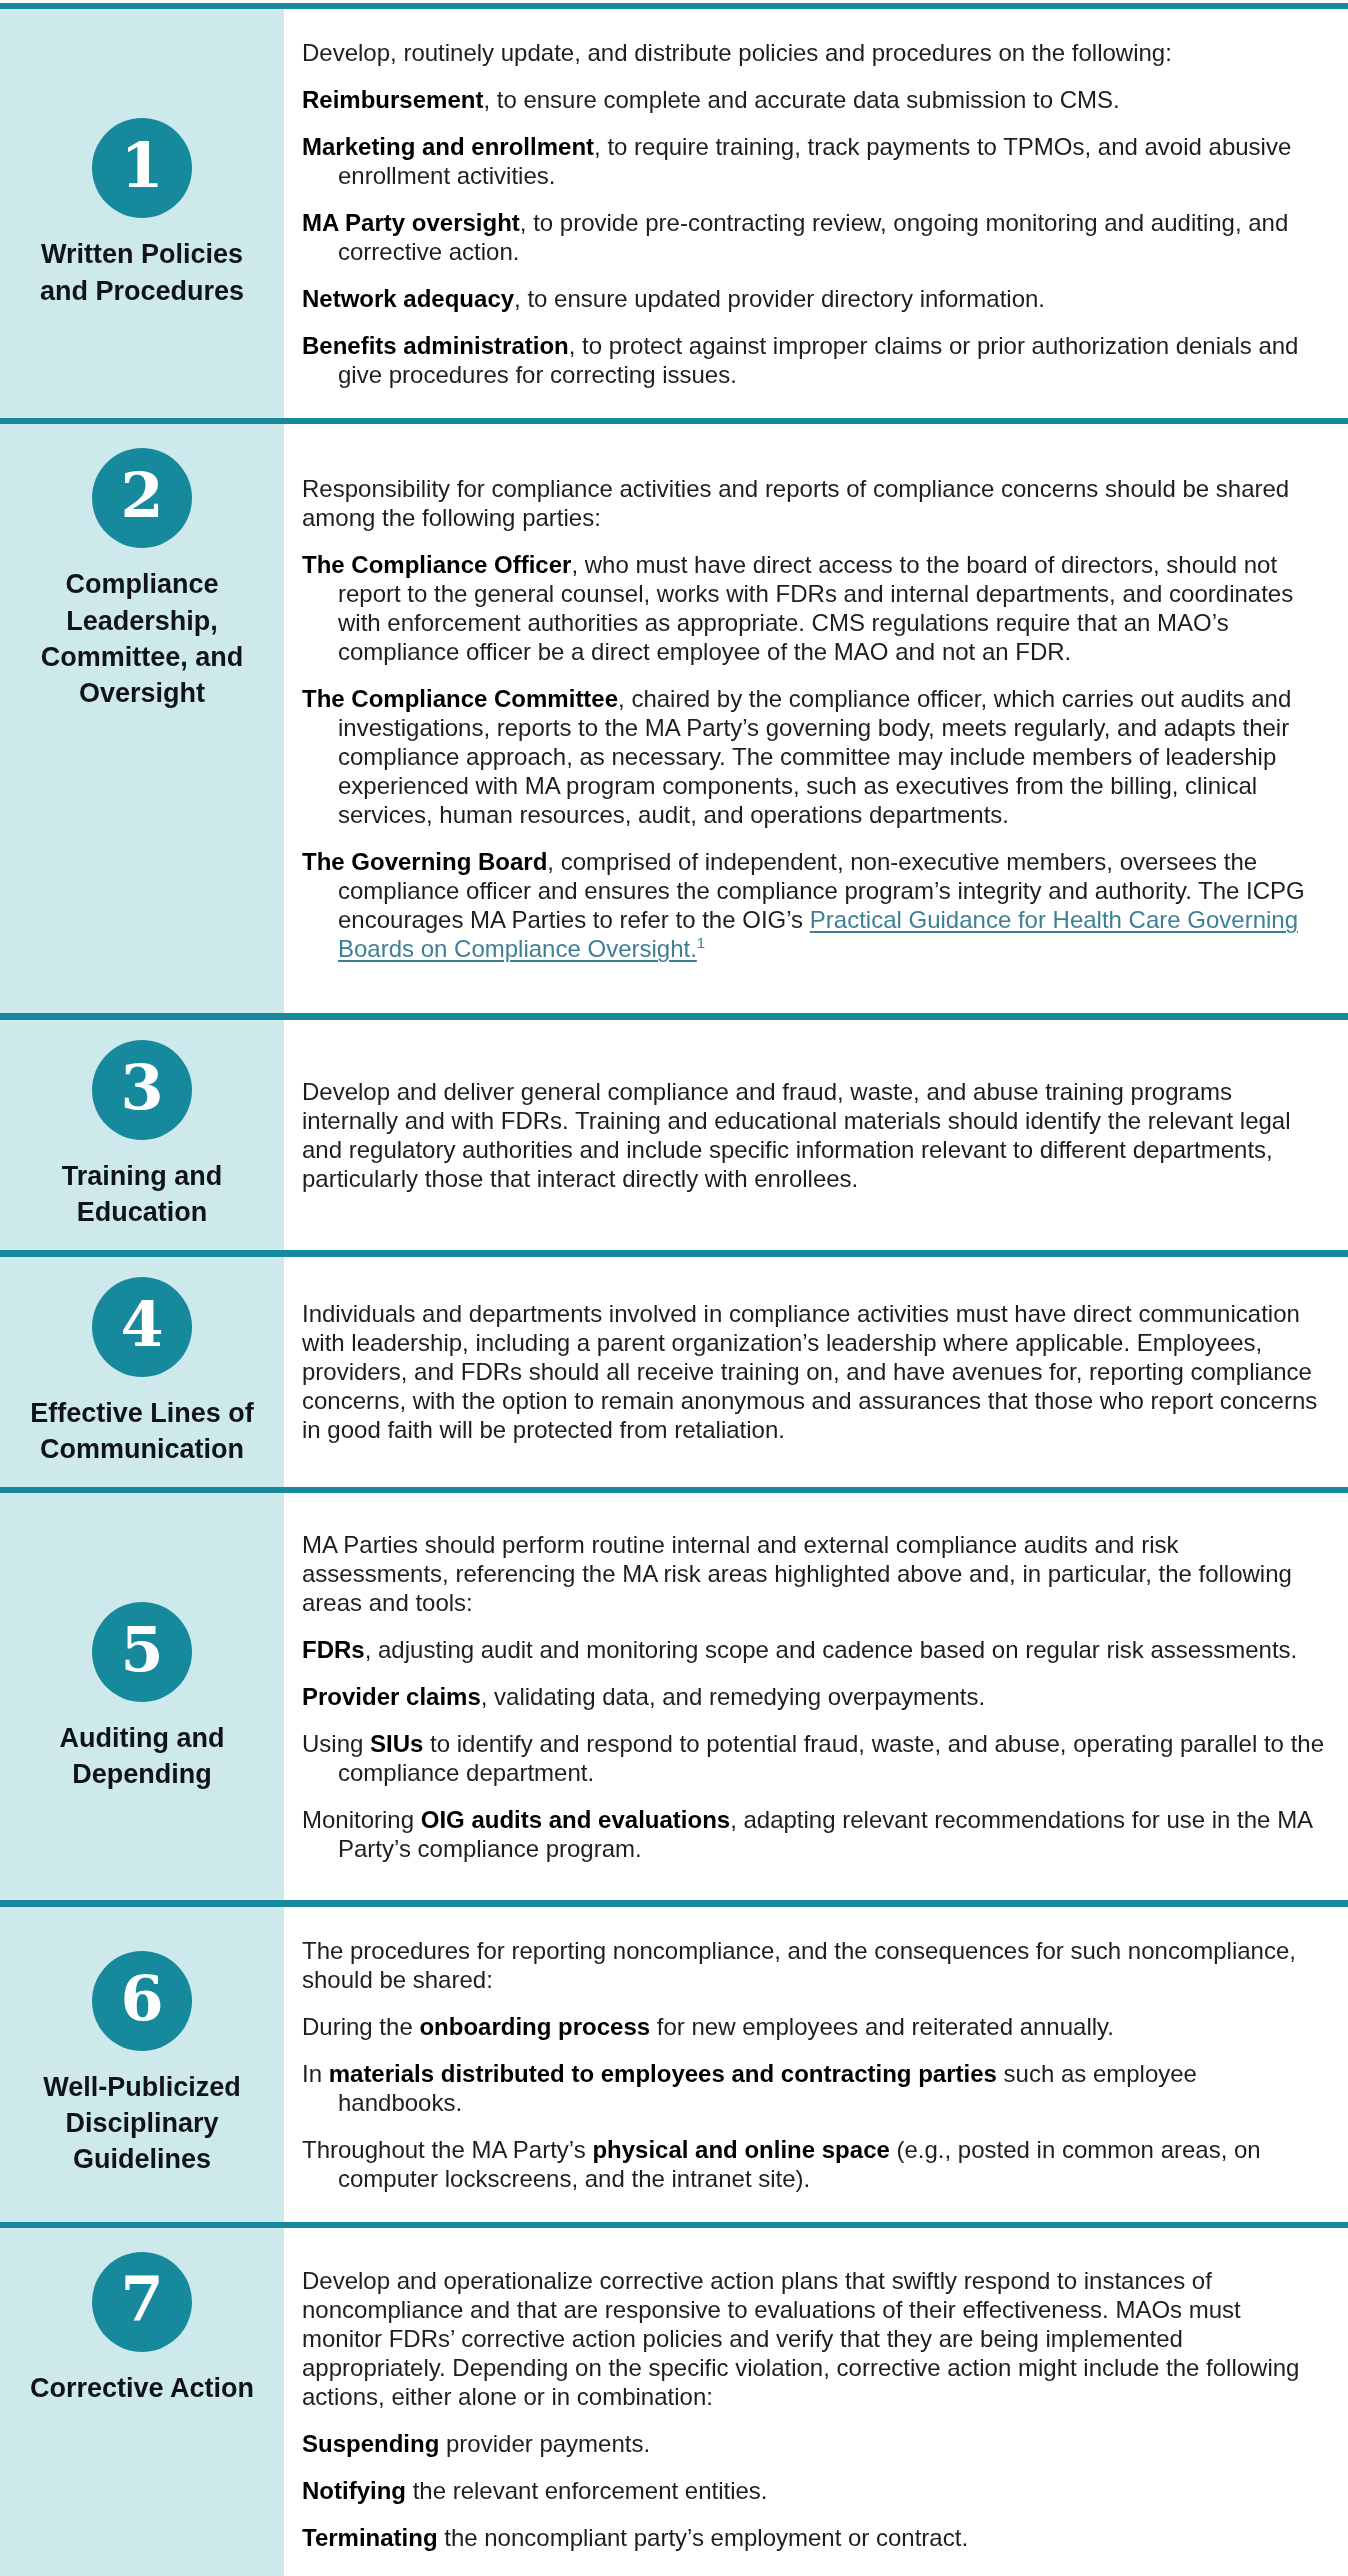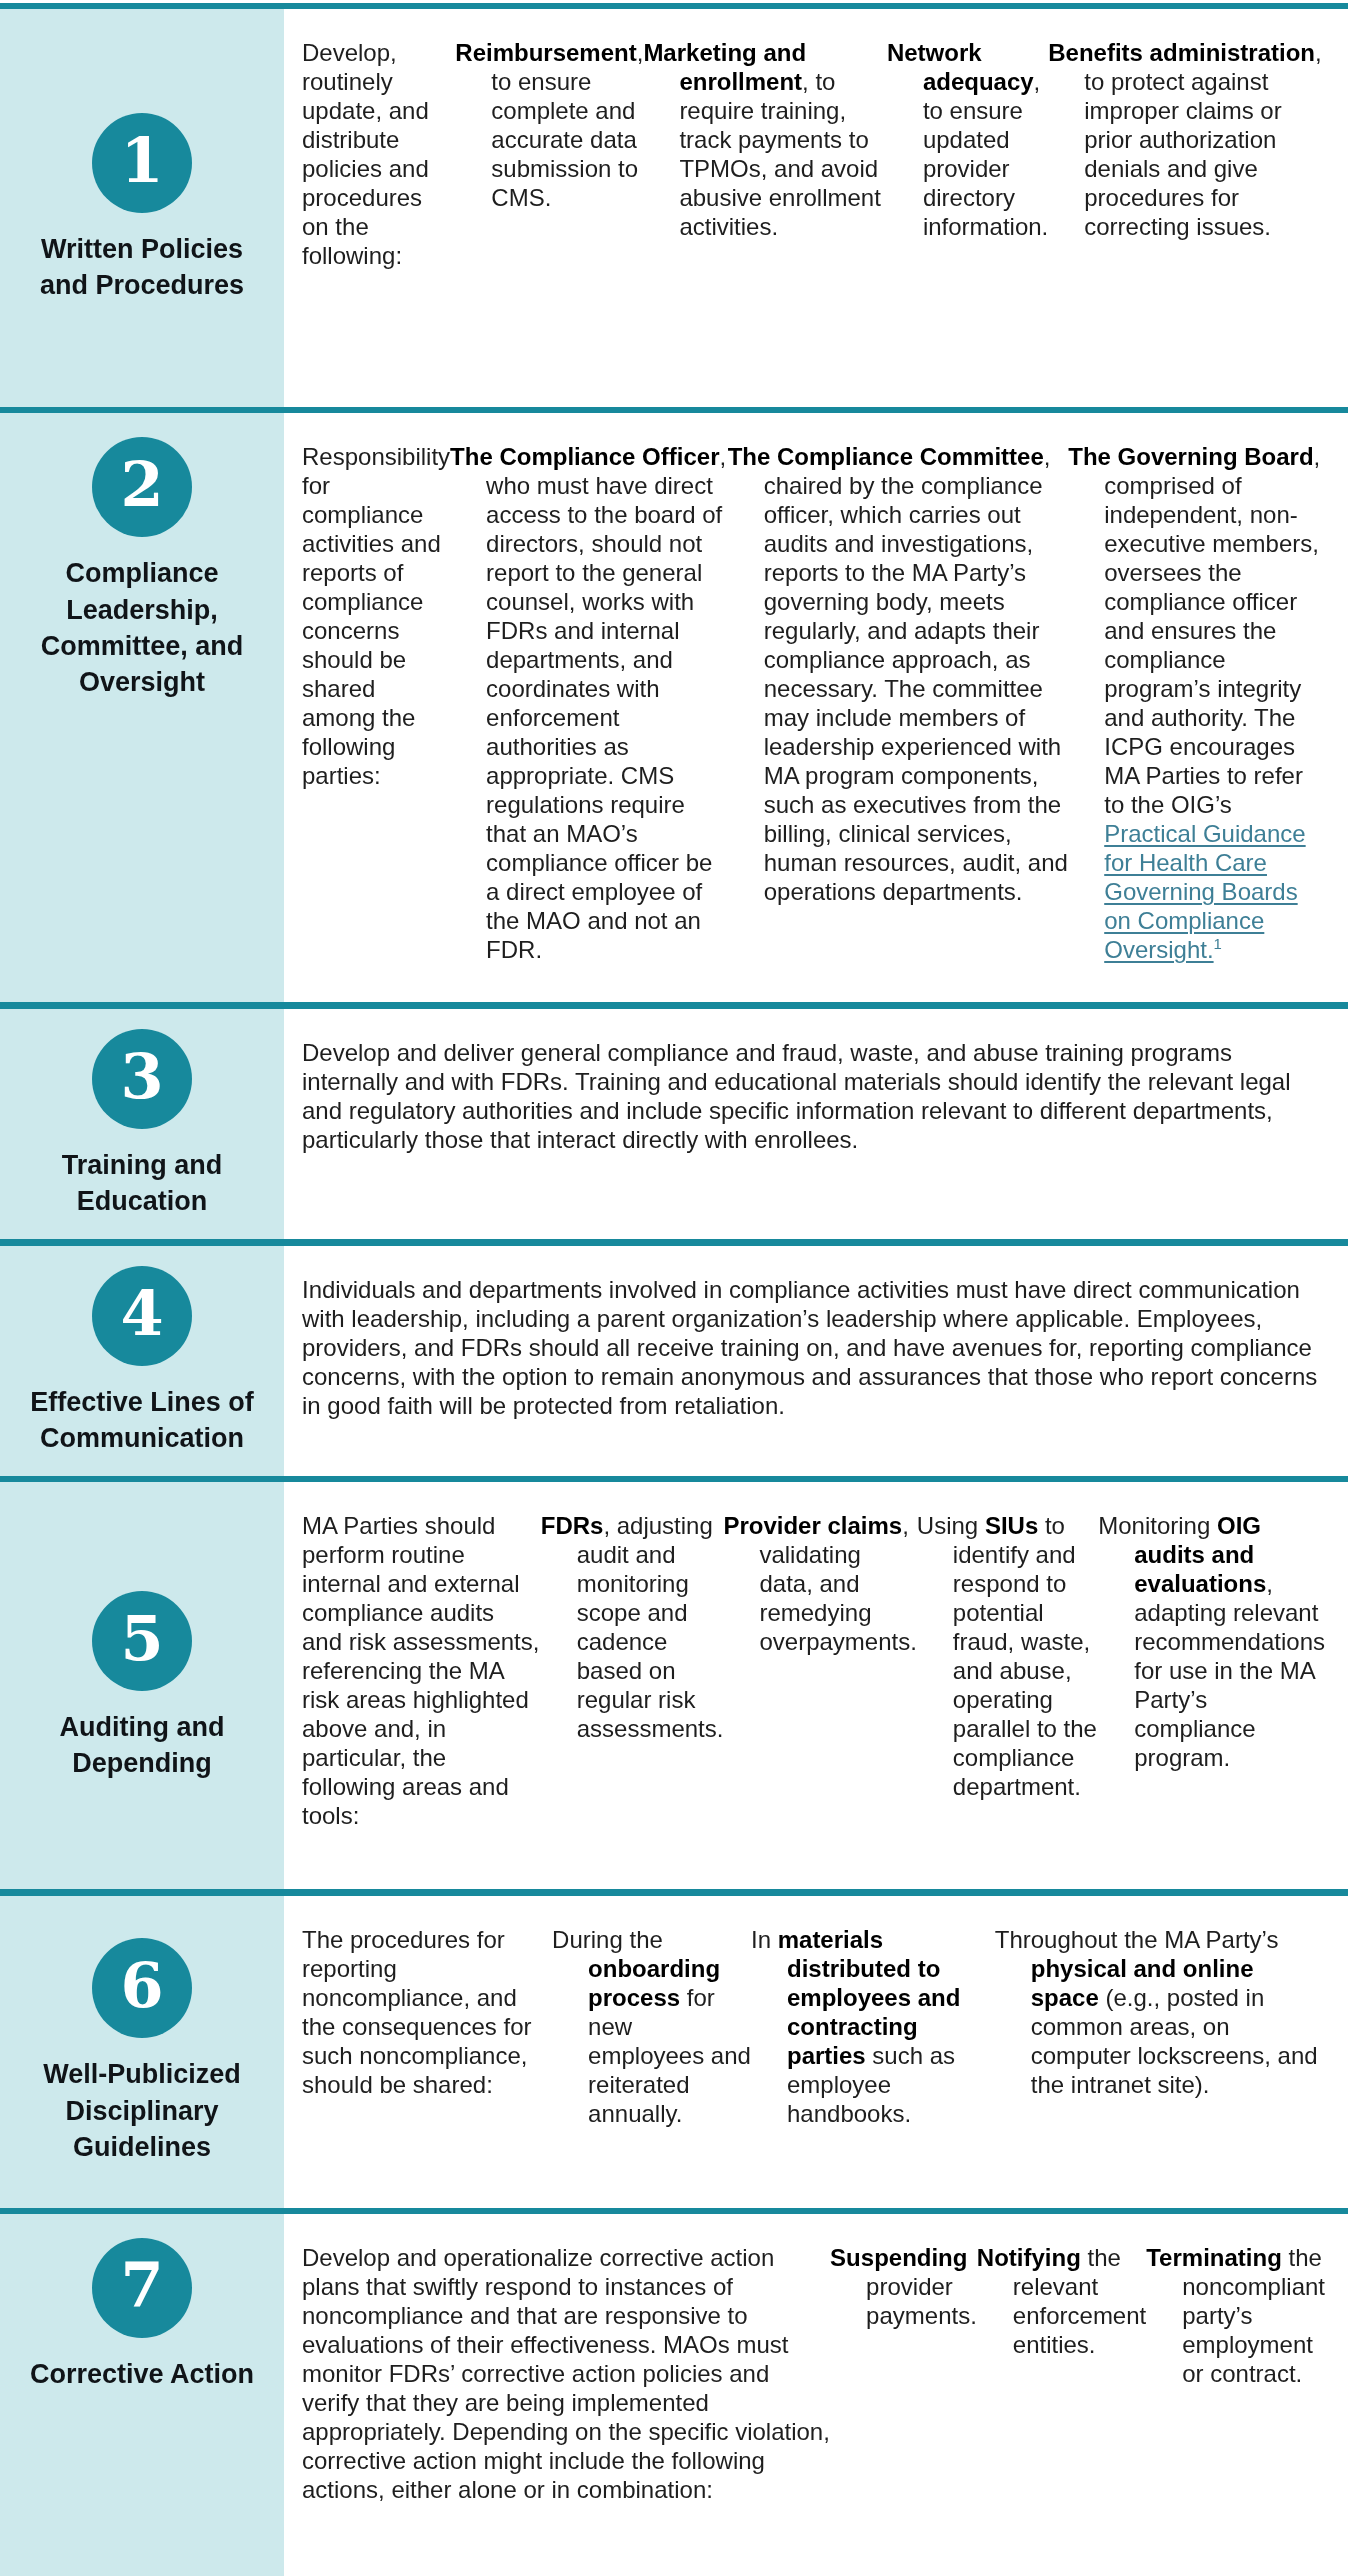--- a/index.html
+++ b/index.html
@@ -32,21 +32,21 @@
     font-family:"DejaVu Serif", serif;font-weight:700;
     font-size:62px;line-height:1;color:#ffffff;
     transform:translateY(-1.8px);
   }
   .side-label{
     font-weight:700;font-size:27px;line-height:1.34;
     color:#101418;text-align:center;max-width:255px;
   }
   .content{
     flex:1 1 auto;box-sizing:border-box;
-    display:flex;flex-direction:row;justify-content:center;
+    display:flex;flex-direction:column;justify-content:center;
     padding:20px 24px 20px 18px;
     font-size:24px;line-height:29px;color:#1e1e1e;
   }
   .para{margin:9px 0;}
   .para.hang{padding-left:36px;text-indent:-36px;}
   .para b{color:#000000;}
   .para a{color:var(--link,#3E7F96);text-decoration:underline;text-decoration-thickness:1.8px;text-underline-offset:2.7px;}
   .para sup{font-size:0.62em;line-height:0;color:var(--link,#3E7F96);}
 </style>
 </head>
@@ -59,20 +59,21 @@
     <aside class="side">
       <div class="badge">
         <span class="num">1</span>
       </div>
       <div class="side-label">Written Policies and Procedures</div>
     </aside>
     <div class="content">
           <p class="para"><span>Develop, routinely update, and distribute policies and procedures on the following:</span></p>
           <p class="para hang"><b>Reimbursement</b><span>, to ensure complete and accurate data submission to CMS.</span></p>
           <p class="para hang"><b>Marketing and enrollment</b><span>, to require training, track payments to TPMOs, and avoid abusive enrollment activities.</span></p>
+          <p class="para hang"><b>MA Party oversight</b><span>, to provide pre-contracting review, ongoing monitoring and auditing, and corrective action.</span></p>
           <p class="para hang"><b>Network adequacy</b><span>, to ensure updated provider directory information.</span></p>
           <p class="para hang"><b>Benefits administration</b><span>, to protect against improper claims or prior authorization denials and give procedures for correcting issues.</span></p>
         </div>
   </section>
 <div class="rule"></div>
   <section class="row h2 top">
     <aside class="side">
       <div class="badge">
         <span class="num">2</span>
       </div>

